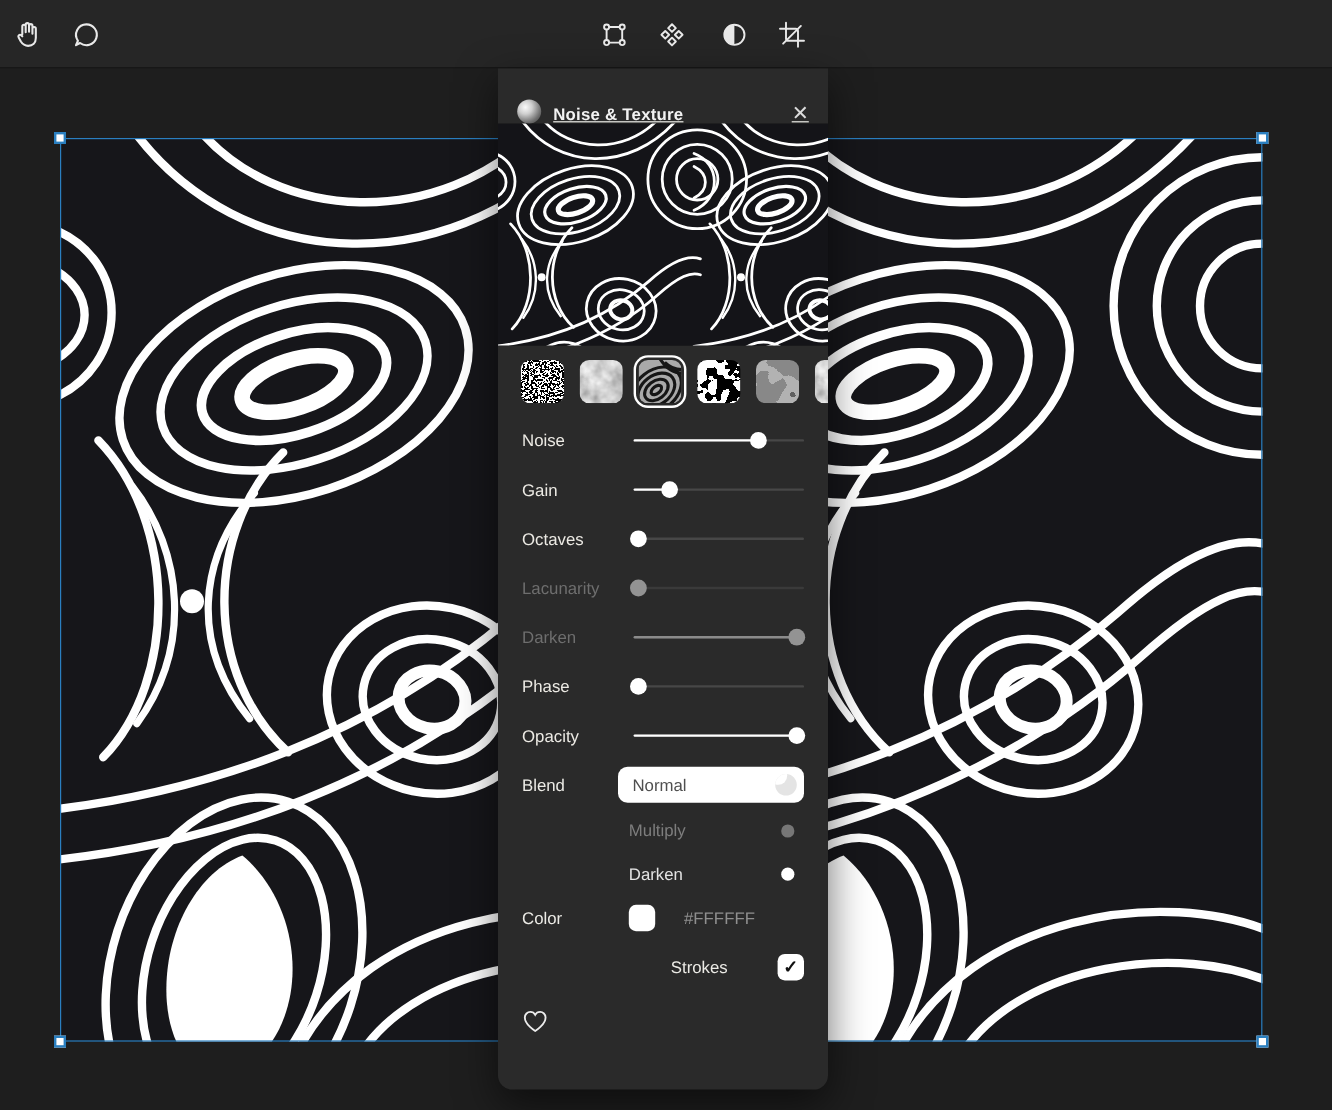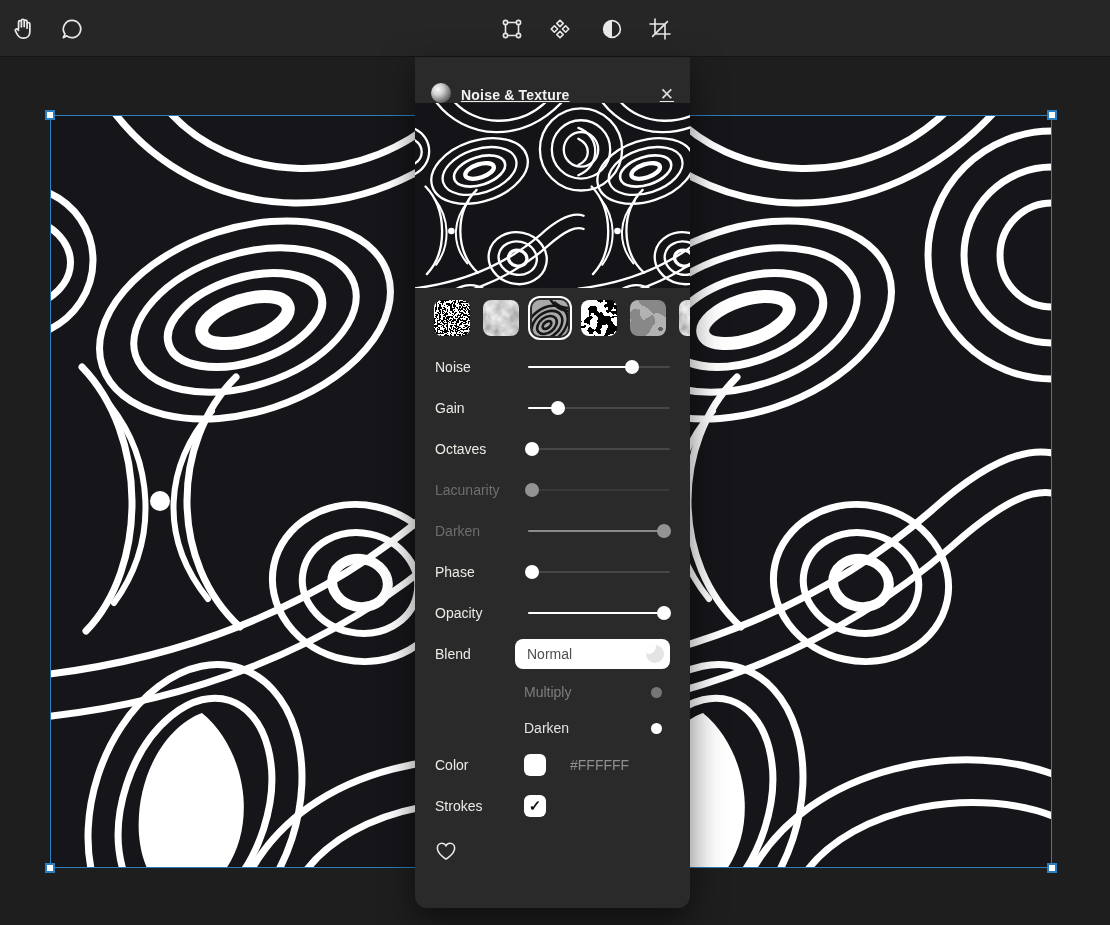--- a/index.html
+++ b/index.html
@@ -62,21 +62,21 @@
   .opt{height:36px;display:flex;align-items:center;justify-content:space-between;margin-left:89px;padding-right:8px;cursor:pointer;}
   .opt-label{font-size:14px;color:#e3e3e3;}
   .opt-dot{width:11px;height:11px;border-radius:50%;background:#fff;}
   .opt.dim .opt-label{color:#7d7d7d;}
   .opt.dim .opt-dot{background:#767676;}
 
   .crow{height:38px;display:flex;align-items:center;}
   .crow .clabel{width:89px;font-size:14px;}
   .swatch{width:22px;height:22px;border-radius:6px;background:#fff;cursor:pointer;}
   .hex{margin-left:24px;font-size:14px;color:#8f8f8f;cursor:text;}
-  .krow{height:44px;display:flex;align-items:center;}
+  .krow{height:44px;display:flex;align-items:center;justify-content:flex-end;}
   .krow .clabel{width:89px;font-size:14px;}
   .checkbox{width:22px;height:22px;border-radius:6px;background:#fff;color:#111;display:flex;align-items:center;
     justify-content:center;font-size:15px;font-weight:700;cursor:pointer;}
   .fav{margin:10px 0 0 0;height:30px;display:flex;align-items:center;cursor:pointer;}
   .fav svg{stroke:#ececec;fill:none;stroke-width:1.7;}
 </style>
 </head>
 <body>
 
 <svg width="0" height="0" style="position:absolute" aria-hidden="true">

